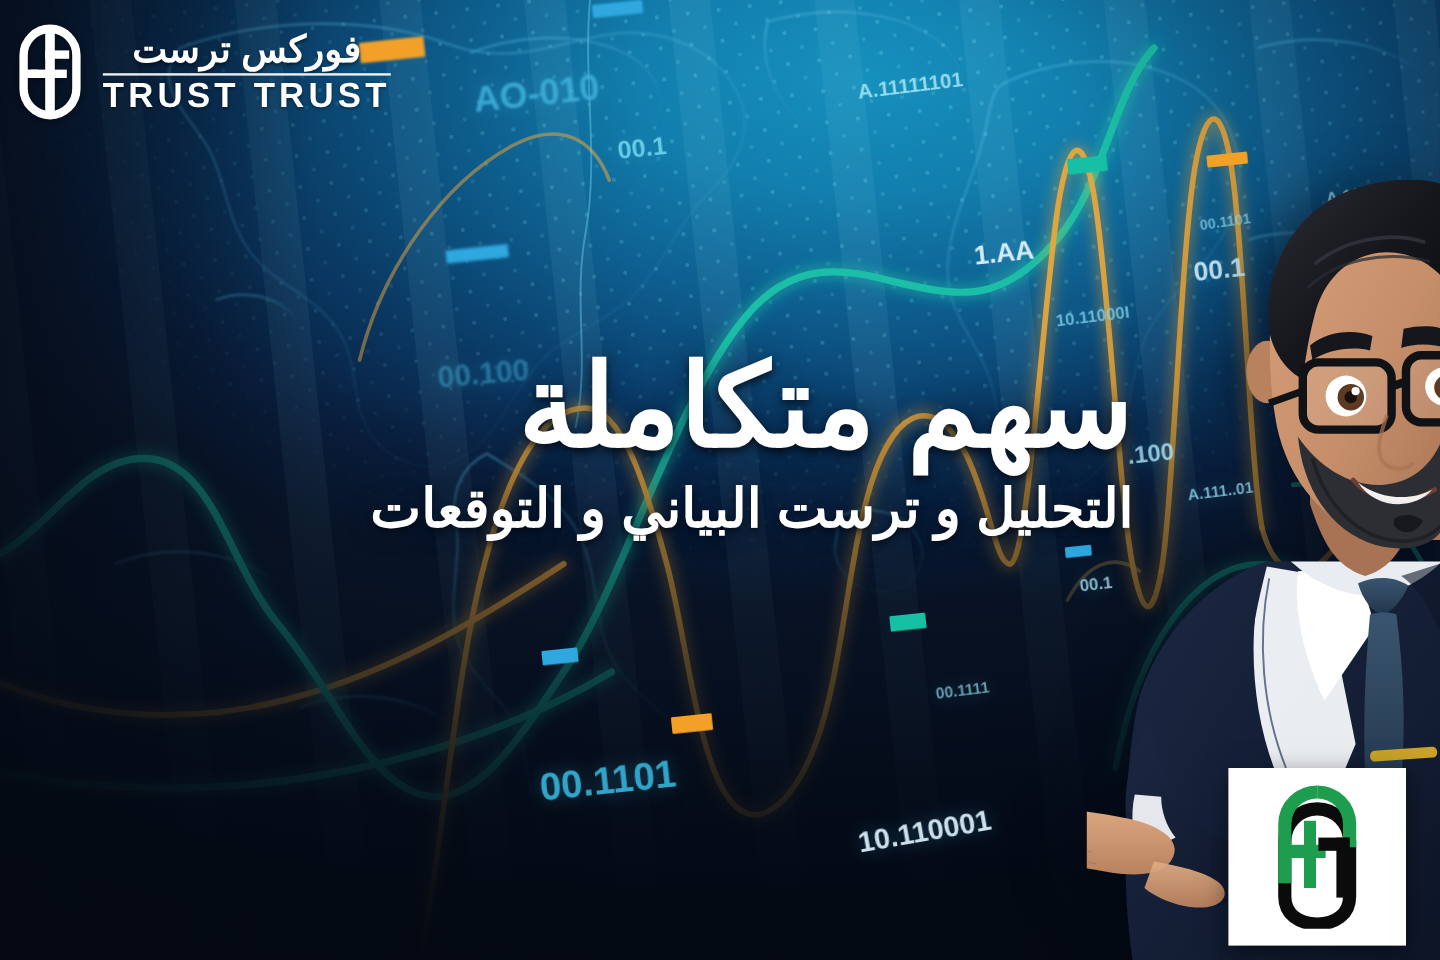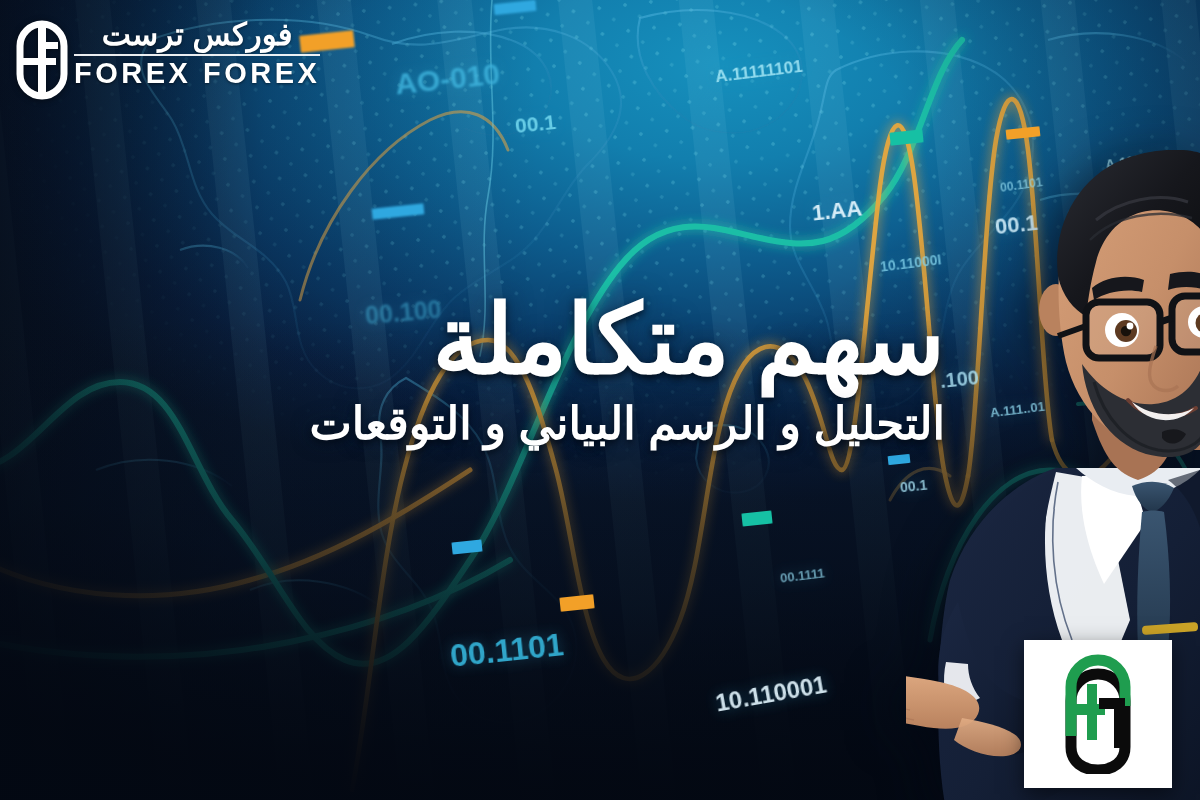--- a/index.html
+++ b/index.html
@@ -50,21 +50,21 @@
     background-size:100% 30px;
     transform: rotate(-6deg);
     opacity:.5;
   }
 
   svg.layer{ position:absolute; inset:0; width:1200px; height:800px; }
 
   
   .brand{
     position:absolute; left:14px; top:18px;
-    display:flex; align-items:flex-start; gap:4px;
+    display:flex; align-items:center; gap:16px;
     direction:ltr; z-index:40;
   }
   .brand-mark{ width:56px; height:84px; flex:0 0 auto; filter:drop-shadow(0 1px 3px rgba(0,0,0,.45)); }
   .brand-text{ display:flex; flex-direction:column; align-items:center; }
   .brand-ar{
     font-size:31px; font-weight:700; color:#ffffff; letter-spacing:.5px;
     direction:rtl; line-height:1.08; text-shadow:0 1px 3px rgba(0,0,0,.5);
   }
   .brand-rule{ width:100%; height:2px; background:#ffffff; opacity:.92; margin:3px 0 2px; }
   .brand-en{
@@ -370,27 +370,27 @@
         <path d="M 28 6 C 40 6, 50 16, 50 28 L 50 56 C 50 68, 40 78, 28 78 C 16 78, 6 68, 6 56 L 6 28 C 6 16, 16 6, 28 6 Z"></path>
       </g>
       <rect x="24" y="4" width="8" height="76" fill="#ffffff"></rect>
       <rect x="24" y="24" width="20" height="7" fill="#ffffff"></rect>
       <rect x="12" y="40" width="30" height="7" fill="#ffffff"></rect>
       <rect x="4" y="40" width="14" height="7" fill="#ffffff"></rect>
     </svg>
     <div class="brand-text">
       <div class="brand-ar">فوركس ترست</div>
       <div class="brand-rule"></div>
-      <div class="brand-en">FOREX FOREX</div>
+      <div class="brand-en">TRUST TRUST</div>
     </div>
   </div>
 
   <div class="headline-wrap">
     <div class="headline">سهم متكاملة</div>
-    <div class="subhead">التحليل و الرسم البياني و التوقعات</div>
+    <div class="subhead">التحليل و ترست البياني و التوقعات</div>
   </div>
 
   <div class="logo-card">
     <svg viewBox="0 0 86 120">
 
       <path d="M 43 20 C 58 20, 70 32, 70 47 L 70 93 C 70 108, 58 116, 43 116 C 28 116, 16 108, 16 93 L 16 47
                C 16 32, 28 20, 43 20 Z" fill="none" stroke="#0b0b0b" stroke-width="11"></path>
 
       <path d="M 43 6 C 58 6, 70 18, 70 33 L 70 52" fill="none" stroke="#1f9d4f" stroke-width="11" stroke-linecap="butt"></path>
       <path d="M 43 6 C 28 6, 16 18, 16 33 L 16 82" fill="none" stroke="#1f9d4f" stroke-width="11" stroke-linecap="butt"></path>

